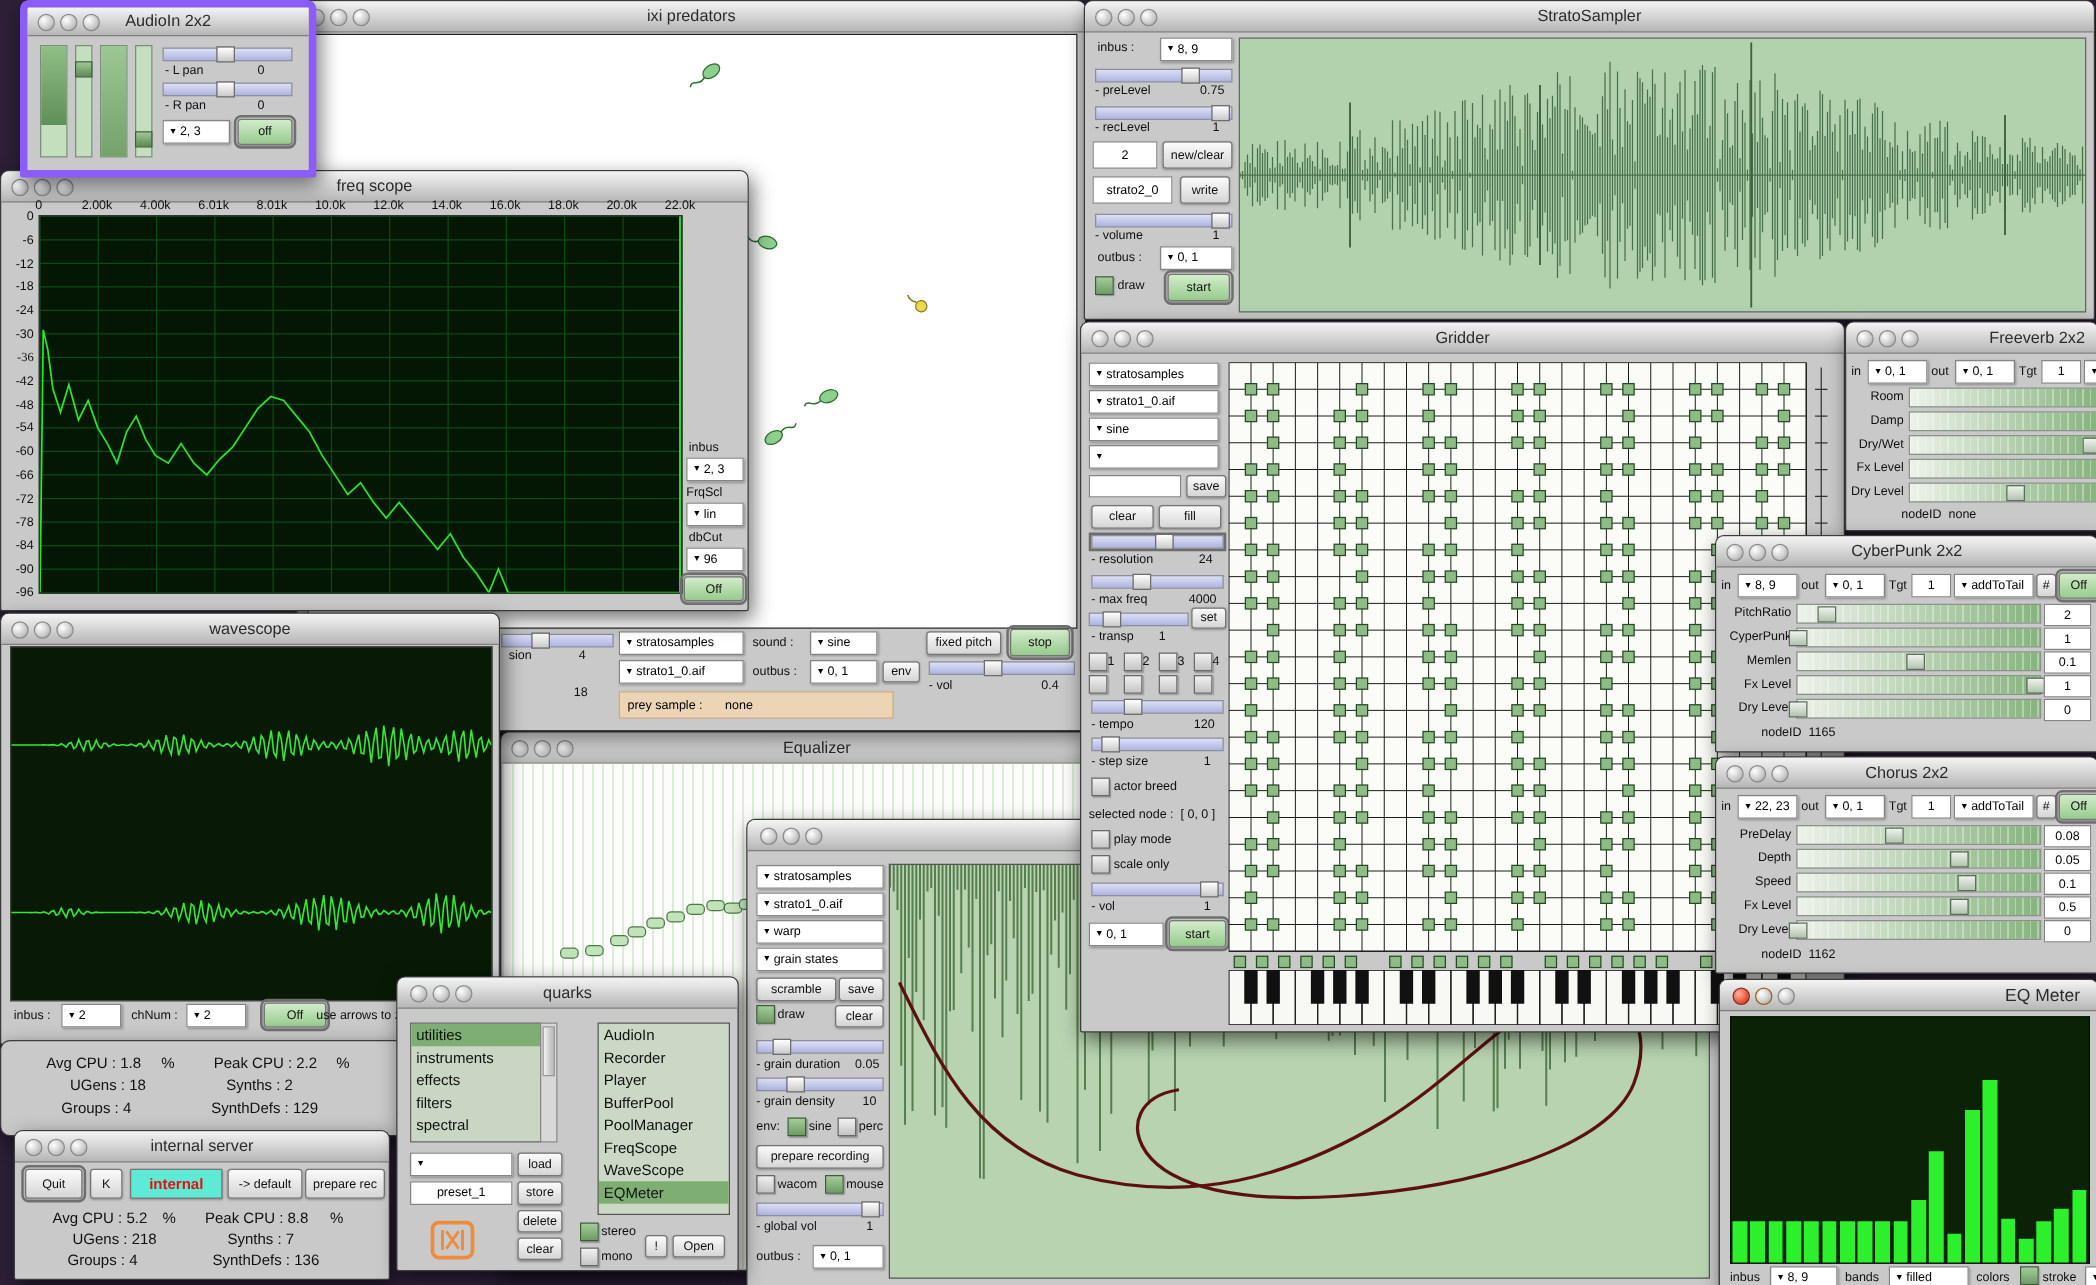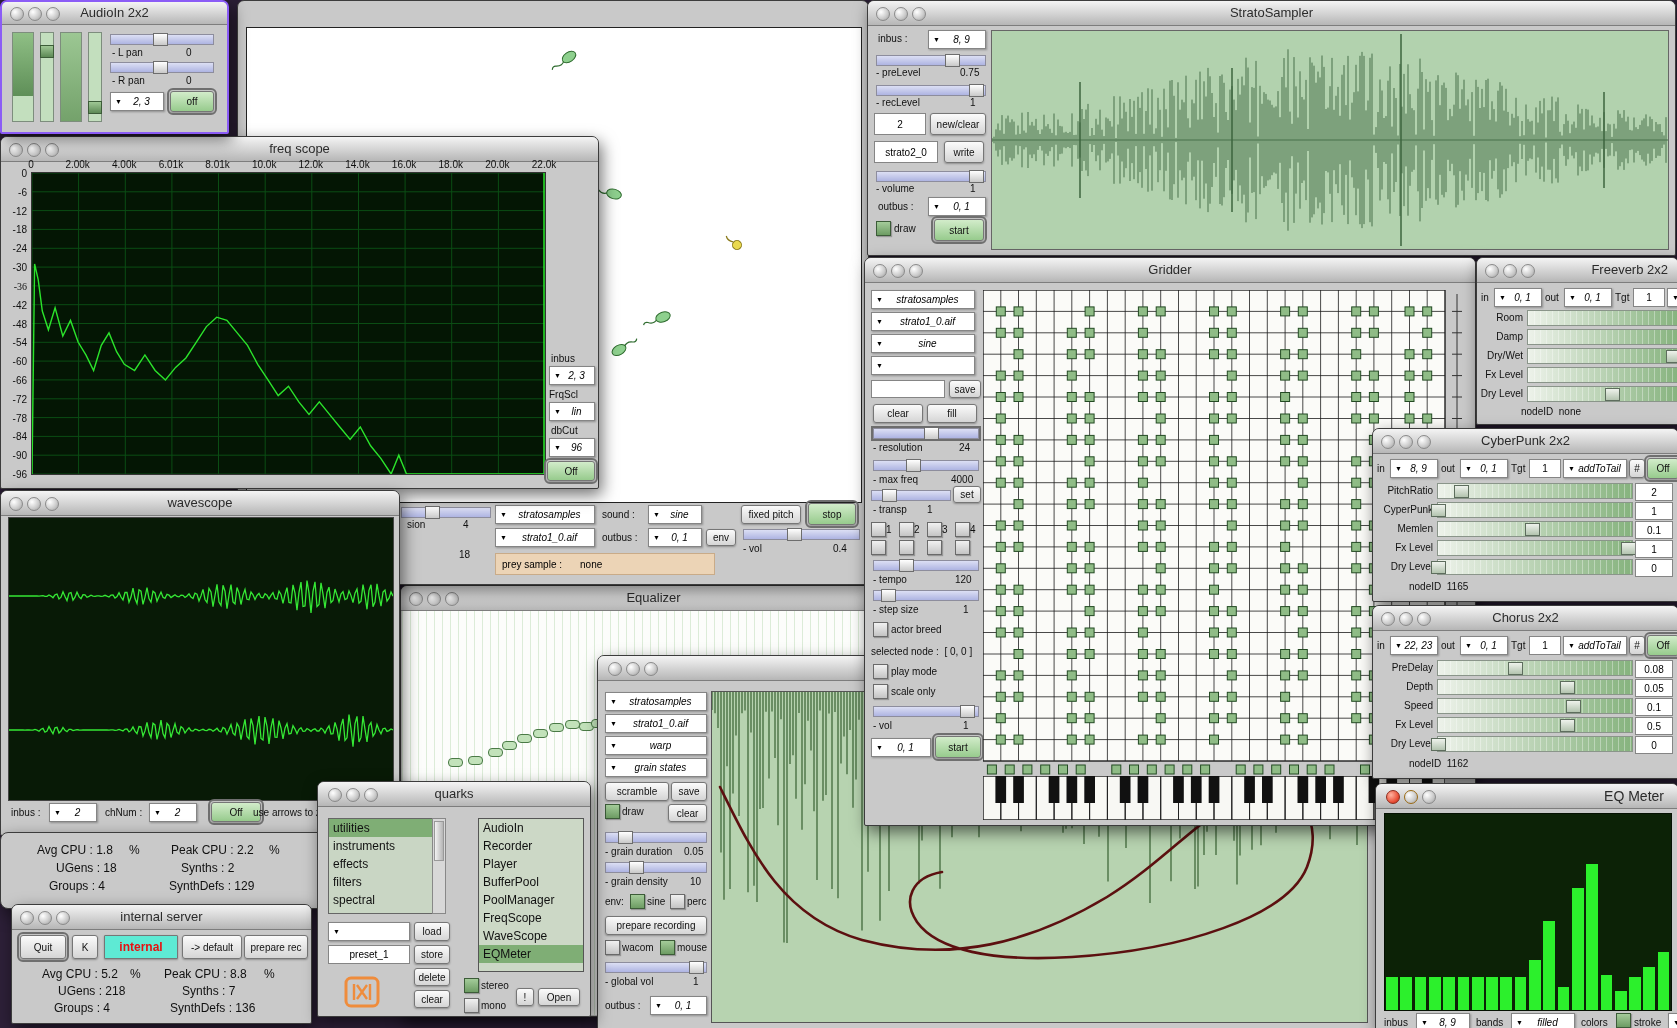--- a/index.html
+++ b/index.html
@@ -12,21 +12,21 @@
     background:radial-gradient(circle at 4px 4px,#fff,#c9c9c9 60%,#9a9a9a);}
   .tl.red{background:radial-gradient(circle at 4px 4px,#ffb3a0,#e84d35 65%,#a82a18);border-color:#8d2c1c;}
   .tl.org{background:radial-gradient(circle at 4px 4px,#ffe2a8,#f5a623 65%,#b06c0c;);border-color:#9a6a14;}
   .ttl{position:absolute;top:4px;left:0;right:0;text-align:center;font-size:13px;color:#2b2b2b;}
   .lab{position:absolute;font-size:10px;color:#101010;white-space:pre;}
   .rlab{position:absolute;font-size:10px;color:#101010;text-align:right;white-space:pre;}
   .stat{position:absolute;font-size:12px;color:#111;white-space:pre;}
   .dd{position:absolute;background:#fff;border:1px solid #858585;box-shadow:1px 1px 2px rgba(0,0,0,.3);
     font-size:10px;display:flex;align-items:center;height:17px;}
   .dd .arr{font-size:7px;padding:0 2px 0 4px;color:#000;}
-  .dd .ddt{flex:1;text-align:center;padding-right:4px;white-space:nowrap;overflow:hidden;font-style:italic;}
+  .dd .ddt{flex:1;padding-right:4px;white-space:nowrap;overflow:hidden;}
   .fld{position:absolute;background:#fff;border:1px solid #858585;font-size:10px;
     display:flex;align-items:center;justify-content:center;white-space:nowrap;overflow:hidden;}
   .btn{position:absolute;background:linear-gradient(#fbfbfb,#d5d5d5);border:1px solid #767676;border-radius:3px;
     font-size:10px;display:flex;align-items:center;justify-content:center;box-shadow:0 1px 2px rgba(0,0,0,.3);
     color:#111;white-space:nowrap;}
   .btn.green{background:linear-gradient(#d2ecca,#97cb8d);}
   .btn.ring{outline:2px solid #6f6f6f;outline-offset:1px;}
   .btn.dark{background:#5eead4;color:#e81010;font-weight:bold;border-radius:1px;font-size:12px;}
   .lsl{position:absolute;height:9px;background:linear-gradient(#dcdff4,#aeb4e2);border:1px solid #8d8d9d;}
   .lsl.framed{outline:2px solid #6d6d6d;}
@@ -72,20 +72,26 @@
     <div class="pill" style="left: 132px; top: 143px; position: absolute;"></div>
     <div class="pill" style="left: 148px; top: 137px; position: absolute;"></div>
     <div class="pill" style="left: 164px; top: 134px; position: absolute;"></div>
     <div class="pill" style="left: 178px; top: 136px; position: absolute;"></div>
     <div class="pill" style="left: 190px; top: 133px; position: absolute;"></div>
     <div class="pill" style="left: 60px; top: 218px; position: absolute;"></div>
     <div class="pill" style="left: 81px; top: 216px; position: absolute;"></div>
   </div>
 
 <div class="win" id="w-predators" style="left:237px;top:0;width:630px;height:583px;">
+  <div class="tbar">
+    <span class="tl" style="left:8px"></span>
+    <span class="tl" style="left:26px"></span>
+    <span class="tl" style="left:44px"></span>
+    <span class="ttl">ixi predators</span>
+  </div>
 <div class="disp" style="left: 8px; top: 26px; width: 614px; height: 474px; position: absolute; background: rgb(255, 255, 255); border: 1px solid rgb(34, 34, 34);"><svg width="614" height="474" viewBox="0 0 614 474">
         <g transform="translate(322,29) rotate(-35)">
           <path d="M-6,0 q-5,4 -10,0 q-3,-2 -5,1" fill="none" stroke="#2e6b2e" stroke-width="1.2"></path>
           <ellipse rx="7.5" ry="4.8" fill="#8ed08e" stroke="#2e6b2e"></ellipse>
         </g>
         <g transform="translate(367,166) rotate(15)">
           <path d="M-6,0 q-5,4 -10,0 q-3,-2 -5,1" fill="none" stroke="#2e6b2e" stroke-width="1.2"></path>
           <ellipse rx="7.5" ry="4.8" fill="#8ed08e" stroke="#2e6b2e"></ellipse>
         </g>
         <g transform="translate(416,289) rotate(-20)">
@@ -1663,21 +1669,21 @@
     </div>
     <div class="lab" style="left: 205px; top: 233px; position: absolute;">colors</div>
     <div class="chk on" style="left: 240px; top: 229px; position: absolute;"></div>
     <div class="lab" style="left: 258px; top: 233px; position: absolute;">stroke</div>
     <div class="dd" style="left: 292px; top: 229px; width: 30px; height: 17px; position: absolute;">
       <span class="arr">▼</span>
       <span class="ddt"></span>
     </div>
   </div>
 
-<div class="win" id="w-audioin" style="left:0;top:0;width:225px;height:130px;border:2px solid #8b5cf6;">
+<div class="win" id="w-audioin" style="left:16px;top:0;width:225px;height:130px;border:6px solid #8b5cf6;">
   <div class="tbar" style="height:22px;">
     <span class="tl" style="left:8px;top:5px"></span>
     <span class="tl" style="left:26px;top:5px"></span>
     <span class="tl" style="left:44px;top:5px"></span>
     <span class="ttl" style="top:3px">AudioIn 2x2</span>
   </div>
 <div class="vtrack" style="left: 10px; top: 30px; width: 20px; height: 88px; position: absolute;">
       <div class="vfill" style="inset: 0px; height: 63px; position: absolute; background: linear-gradient(rgb(143, 191, 133), rgb(95, 143, 88));"></div>
     </div>
     <div class="vtrack" style="left: 38px; top: 30px; width: 12px; height: 88px; position: absolute;">

